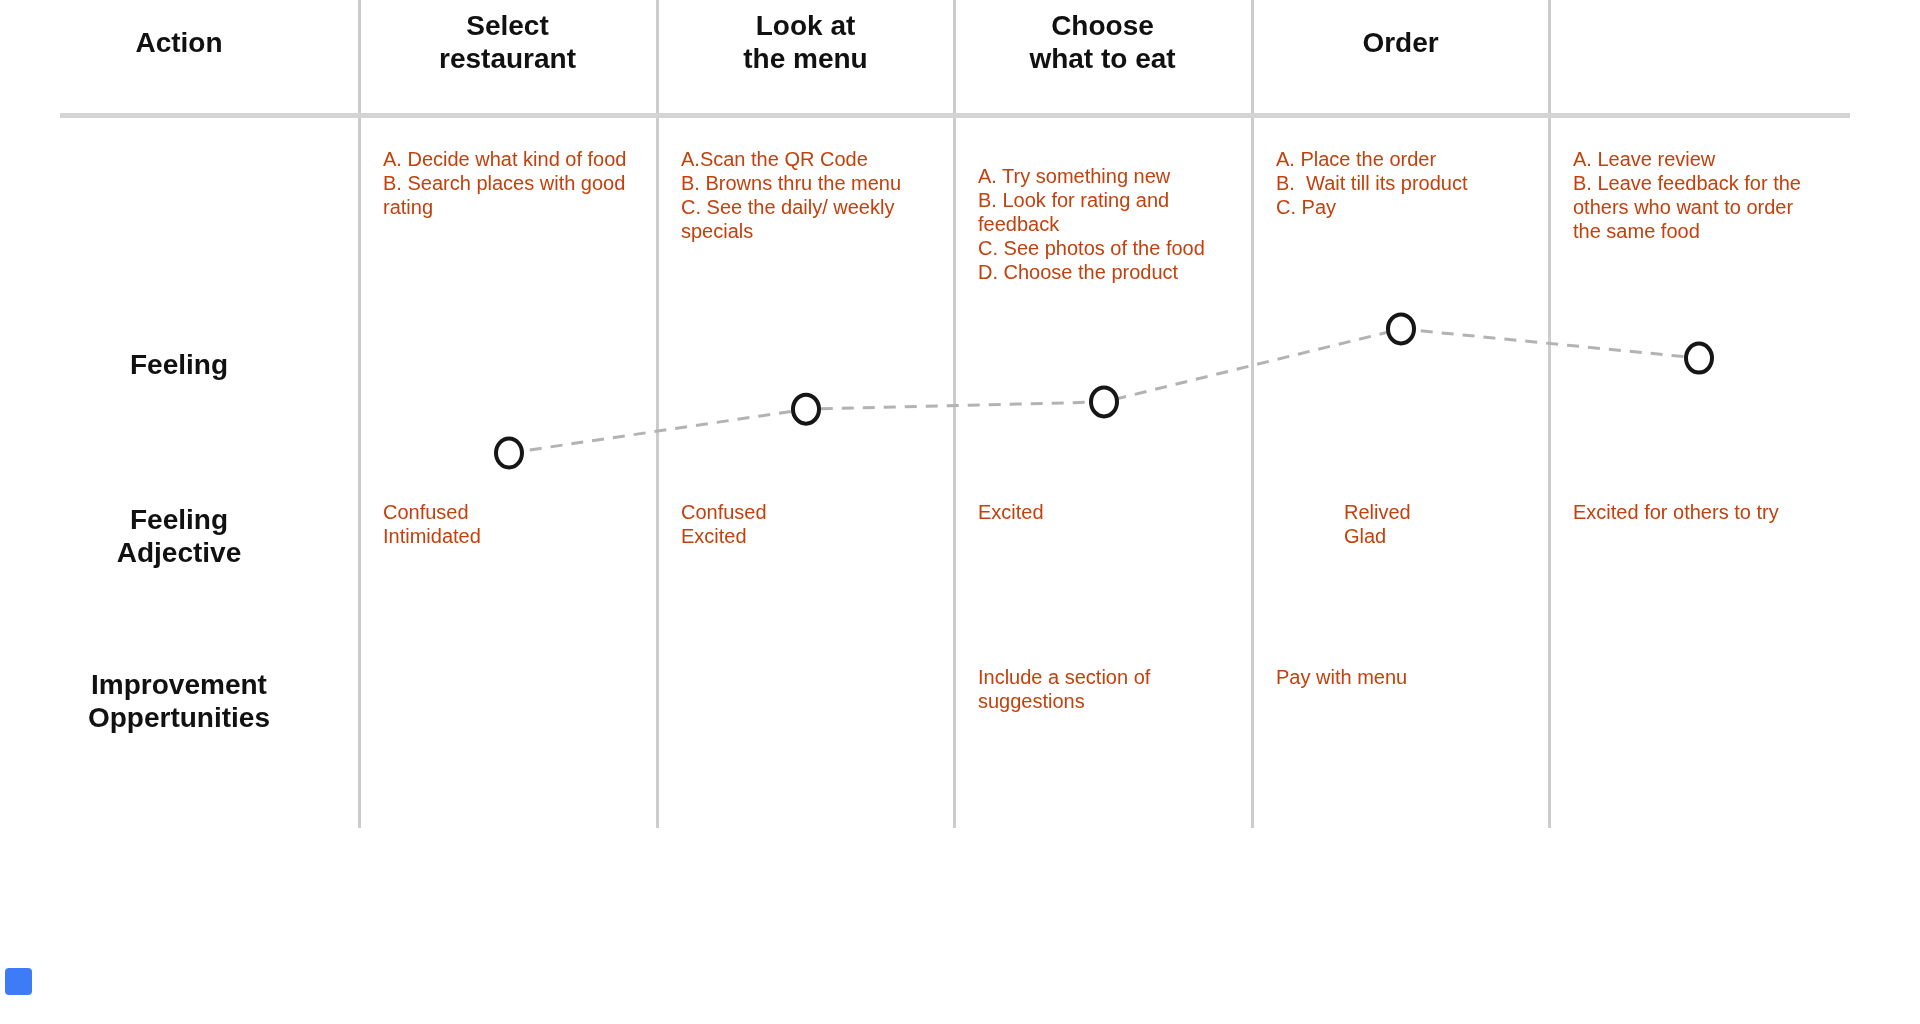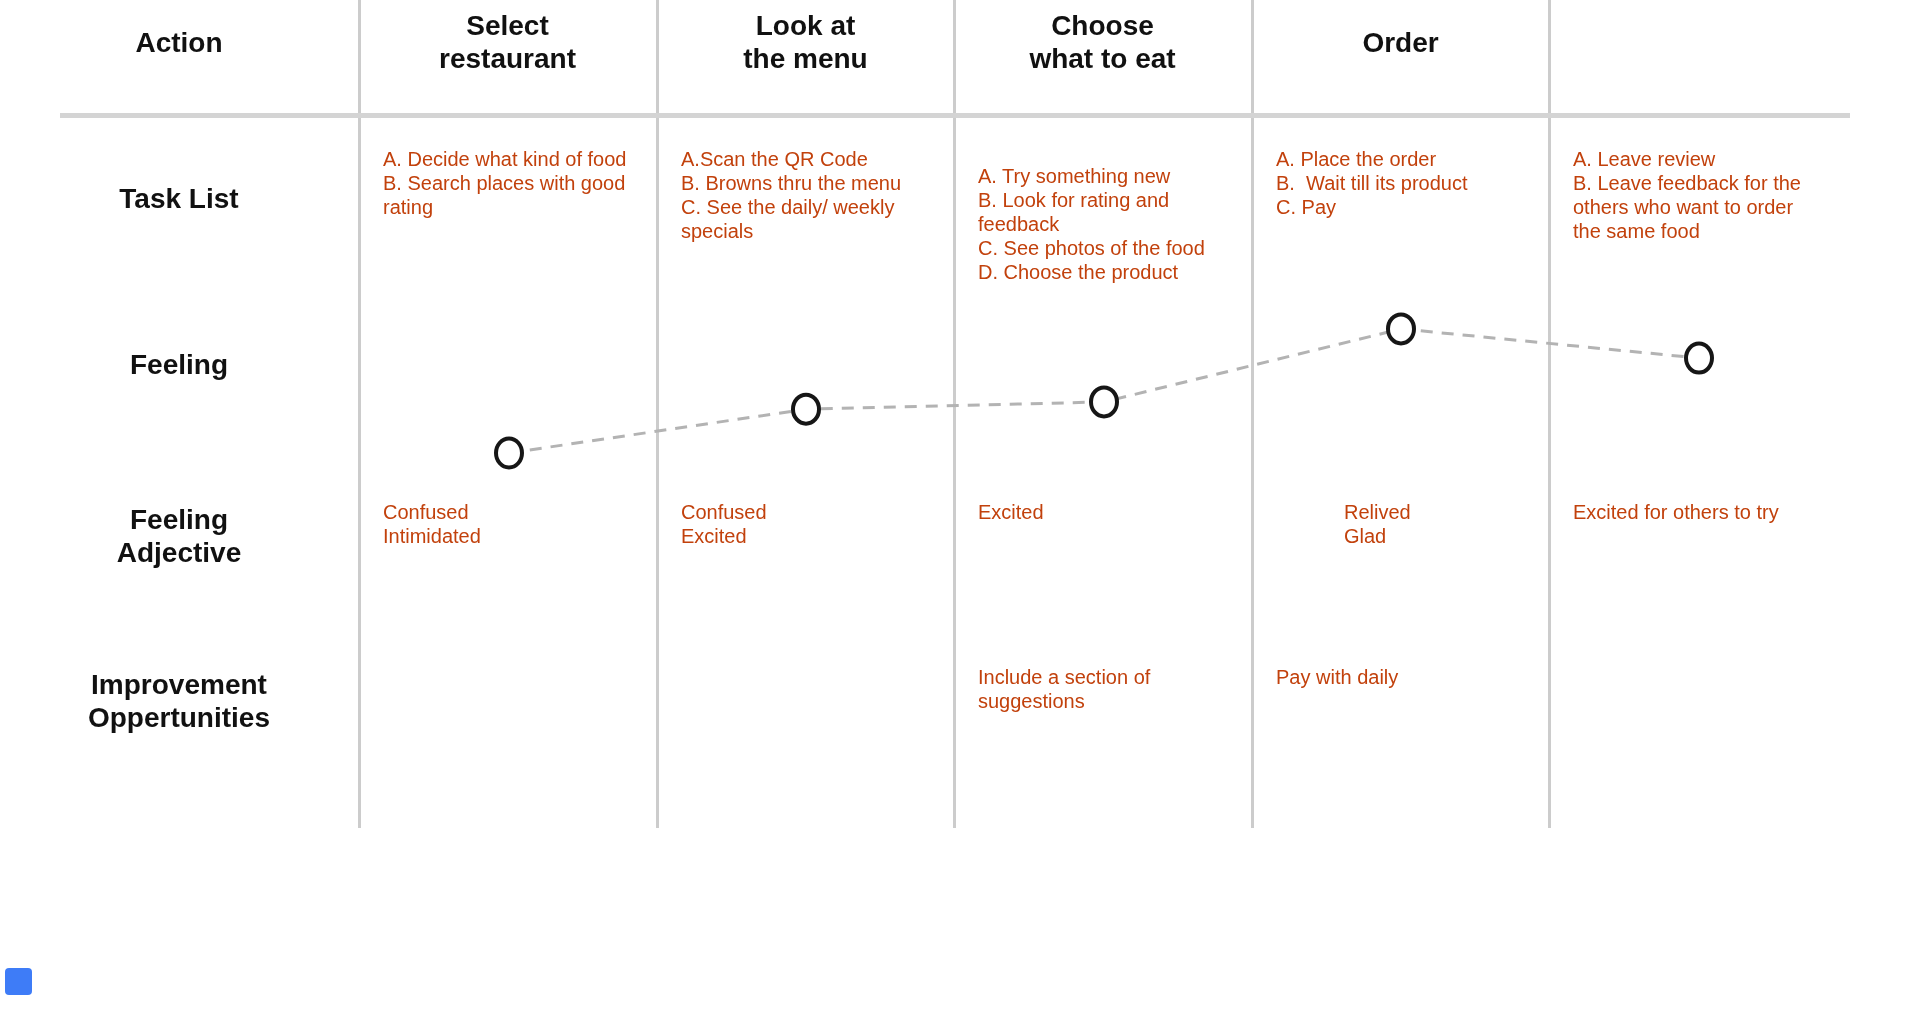--- a/index.html
+++ b/index.html
@@ -98,21 +98,20 @@
 
   <div class="stage-header" style="left:0;width:358px">Action</div>
   <div class="stage-header" style="left:360px;width:295px">Select
 restaurant</div>
   <div class="stage-header" style="left:658px;width:295px">Look at
 the menu</div>
   <div class="stage-header" style="left:955px;width:295px">Choose
 what to eat</div>
   <div class="stage-header" style="left:1253px;width:295px">Order</div>
 
-  <div class="row-label" style="top:182px">Task List</div>
   <div class="row-label" style="top:348px">Feeling</div>
   <div class="row-label" style="top:503px">Feeling
 Adjective</div>
   <div class="row-label" style="top:668px">Improvement
 Oppertunities</div>
 
   <div class="cell" style="left:383px;top:147px">A. Decide what kind of food
 B. Search places with good
 rating</div>
   <div class="cell" style="left:681px;top:147px">A.Scan the QR Code
@@ -137,21 +136,21 @@
   <div class="cell" style="left:681px;top:500px">Confused
 Excited</div>
   <div class="cell" style="left:978px;top:500px">Excited</div>
   <div class="cell" style="left:1344px;top:500px">Relived
 Glad</div>
   <div class="cell" style="left:1573px;top:500px">Excited for others to try</div>
 
   <div class="cell" style="left:681px;top:665px"></div>
   <div class="cell" style="left:978px;top:665px">Include a section of
 suggestions</div>
-  <div class="cell" style="left:1276px;top:665px">Pay with daily</div>
+  <div class="cell" style="left:1276px;top:665px">Pay with menu</div>
   <div class="cell" style="left:1573px;top:665px"></div>
 
   <svg id="feeling-chart" viewBox="0 0 1920 1024" xmlns="http://www.w3.org/2000/svg">
       <polyline points="509,453 806,409.2 1104,401.9 1401,328.9 1699,358.1" fill="none" stroke="#b3b3b3" stroke-width="3" stroke-dasharray="12 9"></polyline>
       <ellipse cx="509" cy="453" rx="13" ry="14.5" fill="#ffffff" stroke="#161616" stroke-width="4"></ellipse>
       <ellipse cx="806" cy="409.2" rx="13" ry="14.5" fill="#ffffff" stroke="#161616" stroke-width="4"></ellipse>
       <ellipse cx="1104" cy="401.9" rx="13" ry="14.5" fill="#ffffff" stroke="#161616" stroke-width="4"></ellipse>
       <ellipse cx="1401" cy="328.9" rx="13" ry="14.5" fill="#ffffff" stroke="#161616" stroke-width="4"></ellipse>
       <ellipse cx="1699" cy="358.1" rx="13" ry="14.5" fill="#ffffff" stroke="#161616" stroke-width="4"></ellipse>
     </svg>

